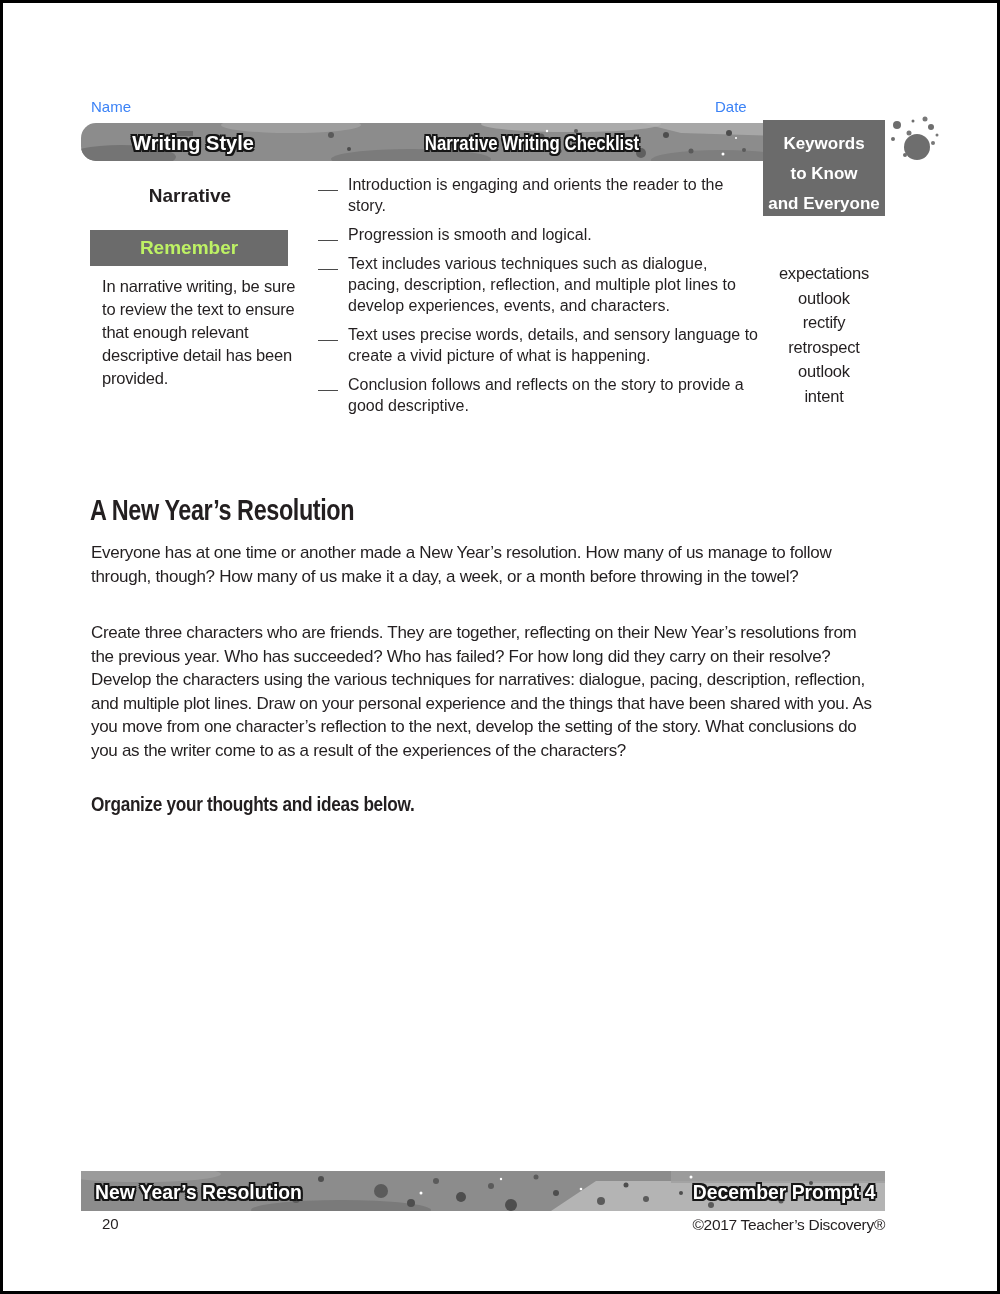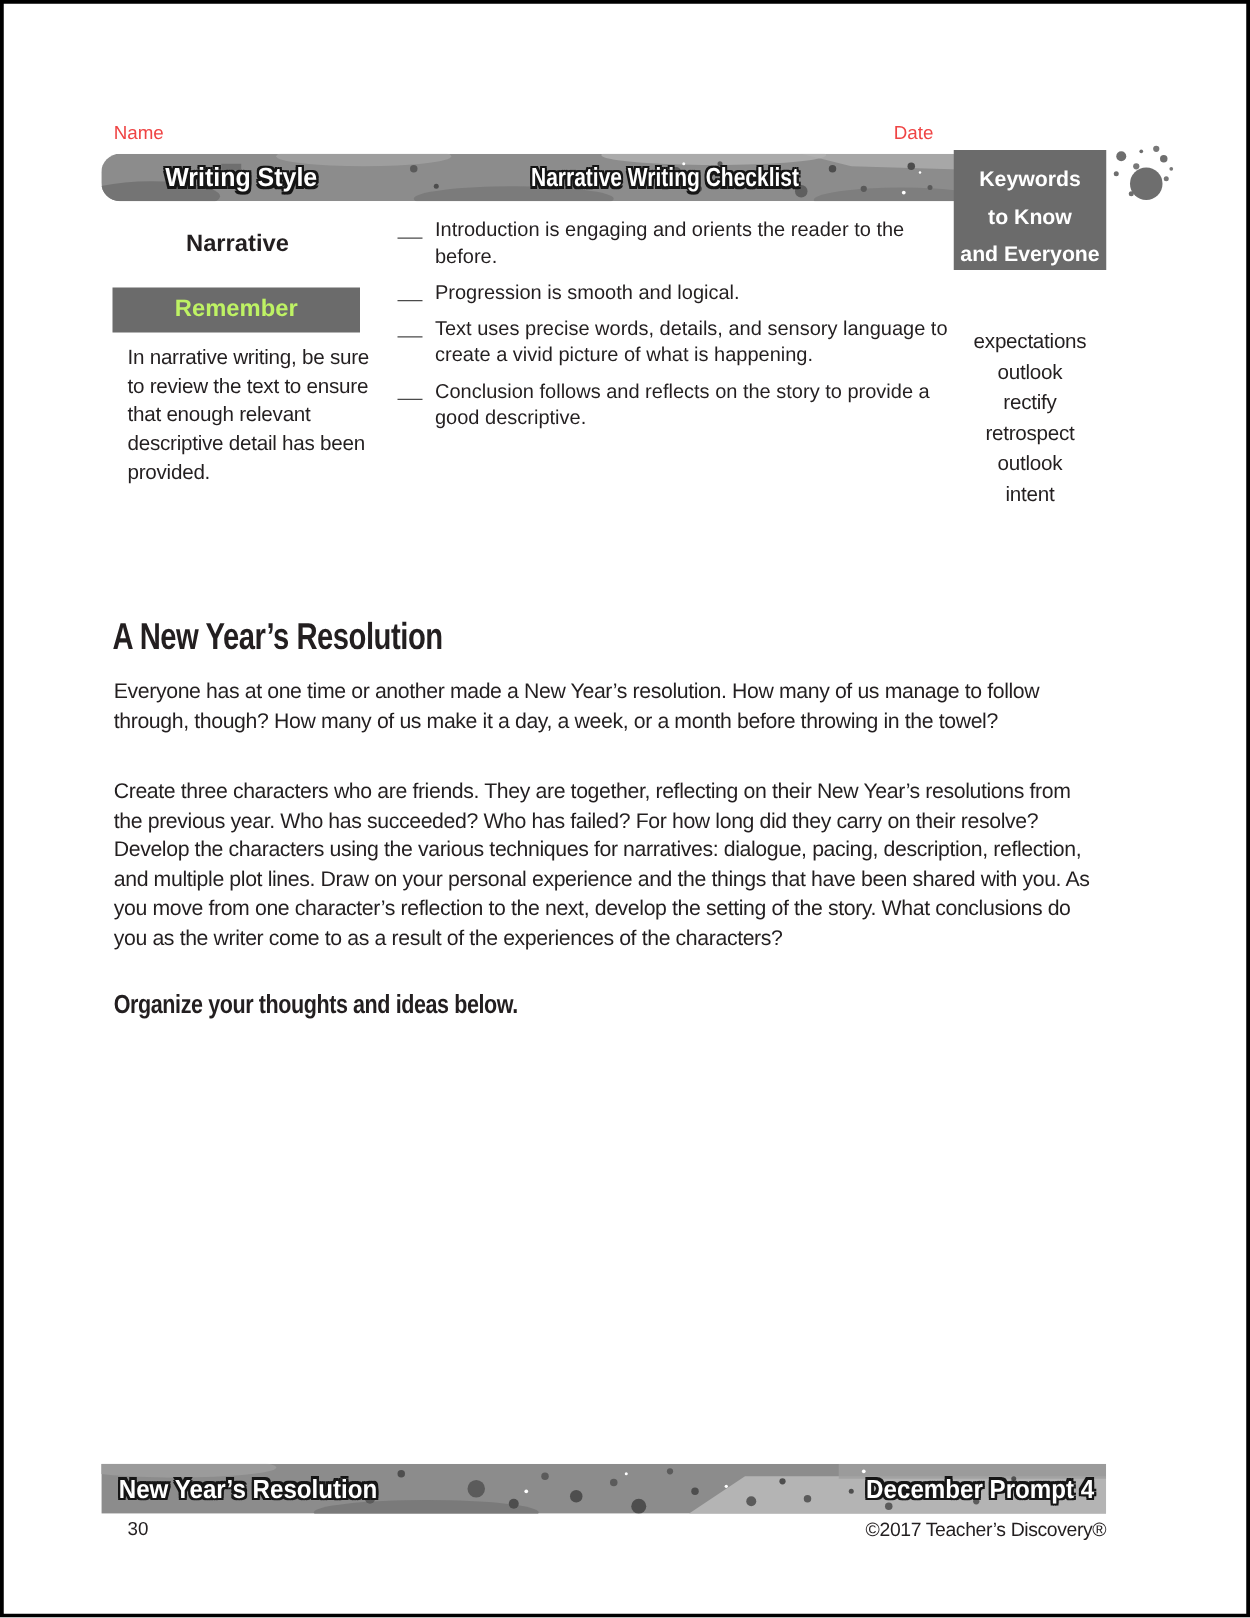--- a/index.html
+++ b/index.html
@@ -4,21 +4,21 @@
 <style>
   * { margin:0; padding:0; box-sizing:border-box; }
   html,body { background:#ffffff; }
   body { font-family:"Liberation Sans", sans-serif; color:#231f20; }
 
   .page {
     position:relative; width:1000px; height:1294px;
     background:#ffffff; border:3px solid #000000; overflow:hidden;
   }
 
-  .field-label { position:absolute; font-size:15px; color:#ef4444; }
+  .field-label { position:absolute; font-size:15px; color:#3b82f6; }
   .name-label { left:88px; top:95px; }
   .date-label { left:712px; top:95px; }
 
   .banner { position:absolute; left:78px; width:804px; overflow:hidden; }
   .banner svg { position:absolute; left:0; top:0; width:100%; height:100%; }
   .header-banner { top:120px; height:38px;border-radius:15px; }
   .footer-banner { top:1168px; height:40px;padding-left:20px; }
 
   .banner-text {
     position:absolute; color:#ffffff; font-weight:bold; white-space:nowrap;
@@ -133,25 +133,29 @@
     <div>and Everyone</div>
   </div>
 
   <div class="style-name">Narrative</div>
   <div class="remember-box">Remember</div>
   <div class="remember-text">In narrative writing, be sure to review the text to ensure that enough relevant descriptive detail has been provided.</div>
 
   <div class="checklist">
     <div class="checklist-item">
       <span class="blank"></span>
-      <span class="checklist-item-text">Introduction is engaging and orients the reader to the before.</span>
+      <span class="checklist-item-text">Introduction is engaging and orients the reader to the story.</span>
     </div>
     <div class="checklist-item">
       <span class="blank"></span>
       <span class="checklist-item-text">Progression is smooth and logical.</span>
+    </div>
+    <div class="checklist-item">
+      <span class="blank"></span>
+      <span class="checklist-item-text">Text includes various techniques such as dialogue, pacing, description, reflection, and multiple plot lines to develop experiences, events, and characters.</span>
     </div>
     <div class="checklist-item">
       <span class="blank"></span>
       <span class="checklist-item-text">Text uses precise words, details, and sensory language to create a vivid picture of what is happening.</span>
     </div>
     <div class="checklist-item">
       <span class="blank"></span>
       <span class="checklist-item-text">Conclusion follows and reflects on the story to provide a good descriptive.</span>
     </div>
   </div>
@@ -202,17 +206,17 @@
         <circle cx="420" cy="8" r="1.2" fill="#ffffff"></circle>
       <circle cx="500" cy="18" r="1.3" fill="#ffffff"></circle>
         <circle cx="610" cy="6" r="1.5" fill="#ffffff"></circle>
       <circle cx="690" cy="22" r="1.2" fill="#ffffff"></circle>
     </svg>
     <span class="banner-text footer-left-label">New Year’s Resolution</span>
     <span class="banner-text footer-right-label">December Prompt 4</span>
   </div>
 
   <div class="page-footer">
-    <span class="page-number">30</span>
+    <span class="page-number">20</span>
     <span class="copyright">©2017 Teacher’s Discovery®</span>
   </div>
 
 </div>
 
 </body></html>

